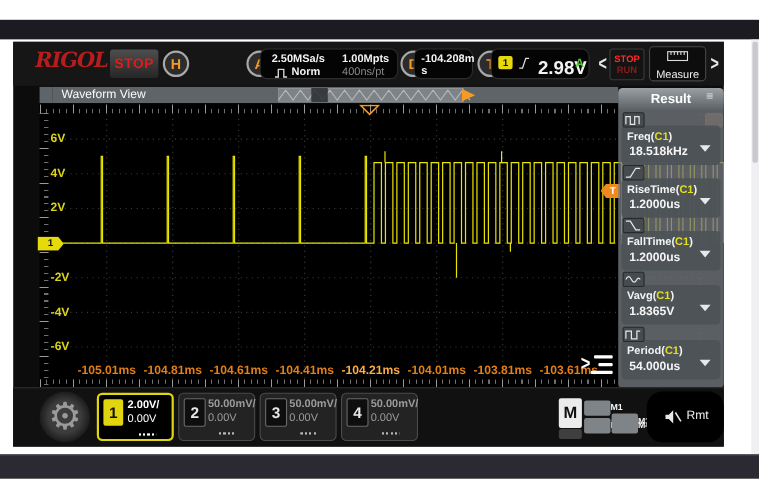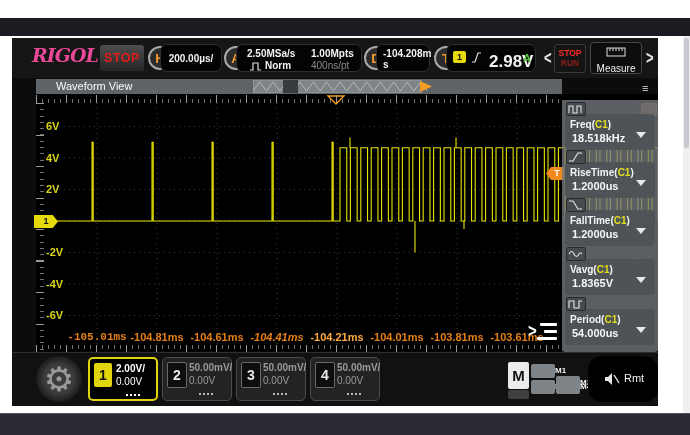--- a/index.html
+++ b/index.html
@@ -22,21 +22,21 @@
               color:#d8d8e0;font-size:7.5px;text-align:center;line-height:13px;}
   .chrome-ic{color:#b9b9c3;font-size:11px;top:20px;}
   
   .content{left:0;top:36px;width:690px;height:377px;background:#ffffff;}
   .scrollbar{left:683px;top:36px;width:7px;height:377px;background:#f0f0f3;}
   .scroll-thumb{left:684px;top:38px;width:5px;height:110px;background:#c9c9d0;border-radius:2px;}
   .scope{left:12px;top:38px;width:646px;height:368px;background:#0c0c0c;}
   
   .tbar{left:12px;top:38px;width:646px;height:40px;background:#161616;}
   .rigol{left:32px;top:44px;font-family:"DejaVu Serif",serif;font-style:italic;font-weight:bold;
-         font-size:19px;color:#ec4899;letter-spacing:-1px;}
+         font-size:19px;color:#b91c1c;letter-spacing:-1px;}
   .stopchip{left:100px;top:45px;width:44px;height:26px;border-radius:3px;
             background:linear-gradient(#4e4e4e,#262626);color:#e31b1b;font-weight:bold;
             font-size:12.5px;text-align:center;line-height:26px;letter-spacing:.5px;}
   .knob{width:24px;height:24px;border-radius:50%;border:2px solid #a9a9a9;background:#2c2c2c;
         color:#f39a2b;font-weight:bold;font-size:13px;text-align:center;line-height:21px;top:46px;}
   .tbox{top:44px;height:28px;background:#040404;border:1px solid #2e2e2e;border-radius:7px;color:#f2f2f2;}
   .tb-line{position:absolute;font-size:10px;font-weight:bold;white-space:nowrap;}
   .gray{color:#8a8a8a;font-weight:normal;}
   .chev{top:50px;font-size:13px;font-weight:bold;color:#e8e8e8;transform:scaleY(1.4);}
   .stoprun{left:554px;top:44px;width:32px;height:29px;background:#141414;border:1px solid #3a3a3a;border-radius:3px;text-align:center;}
@@ -146,21 +146,20 @@
   <div class="abs scrollbar"></div>
   <div class="abs scroll-thumb"></div>
 
   <div class="abs scope"></div>
 
   <div class="abs tbar"></div>
   <div class="abs rigol">RIGOL</div>
   <div class="abs stopchip">STOP</div>
 
   <div class="abs knob" style="left:148px;">H</div>
-  <div class="abs tbox" style="left:160px;width:62px;text-align:center;line-height:27px;font-size:10px;font-weight:bold;">200.00µs/</div>
 
   <div class="abs knob" style="left:224px;">A</div>
   <div class="abs tbox" style="left:236px;width:126px;">
     <span class="tb-line" style="left:10px;top:3px;">2.50MSa/s</span>
     <svg style="position:absolute;left:12px;top:17px;" width="13" height="9">
       <polyline points="1,8 4,8 4,1 9,1 9,8 12,8" fill="none" stroke="#ddd" stroke-width="1.2"></polyline>
     </svg>
     <span class="tb-line" style="left:28px;top:15px;">Norm</span>
     <span class="tb-line" style="left:74px;top:3px;">1.00Mpts</span>
     <span class="tb-line gray" style="left:74px;top:15px;">400ns/pt</span>
@@ -236,42 +235,43 @@
       <path d="M371,118L371,149.5M420,118L420,125.875M306,44.76249999999999L306,34.525000000000006M412,44.76249999999999L412,34.525000000000006" fill="none" stroke="#e8e400" stroke-width="1.1"></path>
     </svg>
 
   <div class="abs vlabel" style="top:120px;">6V</div>
   <div class="abs vlabel" style="top:152px;">4V</div>
   <div class="abs vlabel" style="top:183px;">2V</div>
   <div class="abs vlabel" style="top:246px;">-2V</div>
   <div class="abs vlabel" style="top:278px;">-4V</div>
   <div class="abs vlabel" style="top:309px;">-6V</div>
 
-  <div class="abs tlabel" style="left:61px;font-family:Liberation Mono, monospace;">-105.01ms</div>
+  <div class="abs tlabel" style="left:61px;">-105.01ms</div>
   <div class="abs tlabel" style="left:121px;">-104.81ms</div>
   <div class="abs tlabel" style="left:181px;">-104.61ms</div>
-  <div class="abs tlabel" style="left:241px;font-style:italic;">-104.41ms</div>
+  <div class="abs tlabel" style="left:241px;">-104.41ms</div>
   <div class="abs tlabel hl" style="left:301px;">-104.21ms</div>
   <div class="abs tlabel" style="left:361px;">-104.01ms</div>
   <div class="abs tlabel" style="left:421px;">-103.81ms</div>
   <div class="abs tlabel" style="left:481px;">-103.61ms</div>
 
   <div class="abs ch1tag">1</div>
   <div class="abs trigtag">T</div>
 
   <div class="abs expandico" style="left:528px;top:320px;width:30px;height:24px;">
     <span class="xchev" style="left:0;top:2px;">&gt;</span>
     <div class="xbar" style="left:12px;top:3px;width:17px;"></div>
     <div class="xbar" style="left:16px;top:10px;width:13px;"></div>
     <div class="xbar" style="left:9px;top:17px;width:20px;"></div>
   </div>
 
   <div class="abs artifact"></div>
 
   <div class="abs res-body"></div>
+  <div class="abs res-head">Result</div>
   <div class="abs res-menu">≡</div>
 
   <div class="abs res-tile" style="top:102px;">
     <svg width="18" height="12">
         <polyline points="2,10 2,3 6,3 6,10 10,10 10,3 14,3 14,10" fill="none" stroke="#e8e8e8" stroke-width="1.1"></polyline>
       </svg>
   </div>
   <div class="abs res-box" style="top:114px;"></div>
   <div class="abs res-label" style="top:119px;"><span>Freq(</span><span class="c1">C1</span><span>)</span></div>
   <div class="abs res-value" style="top:132px;">18.518kHz</div>

